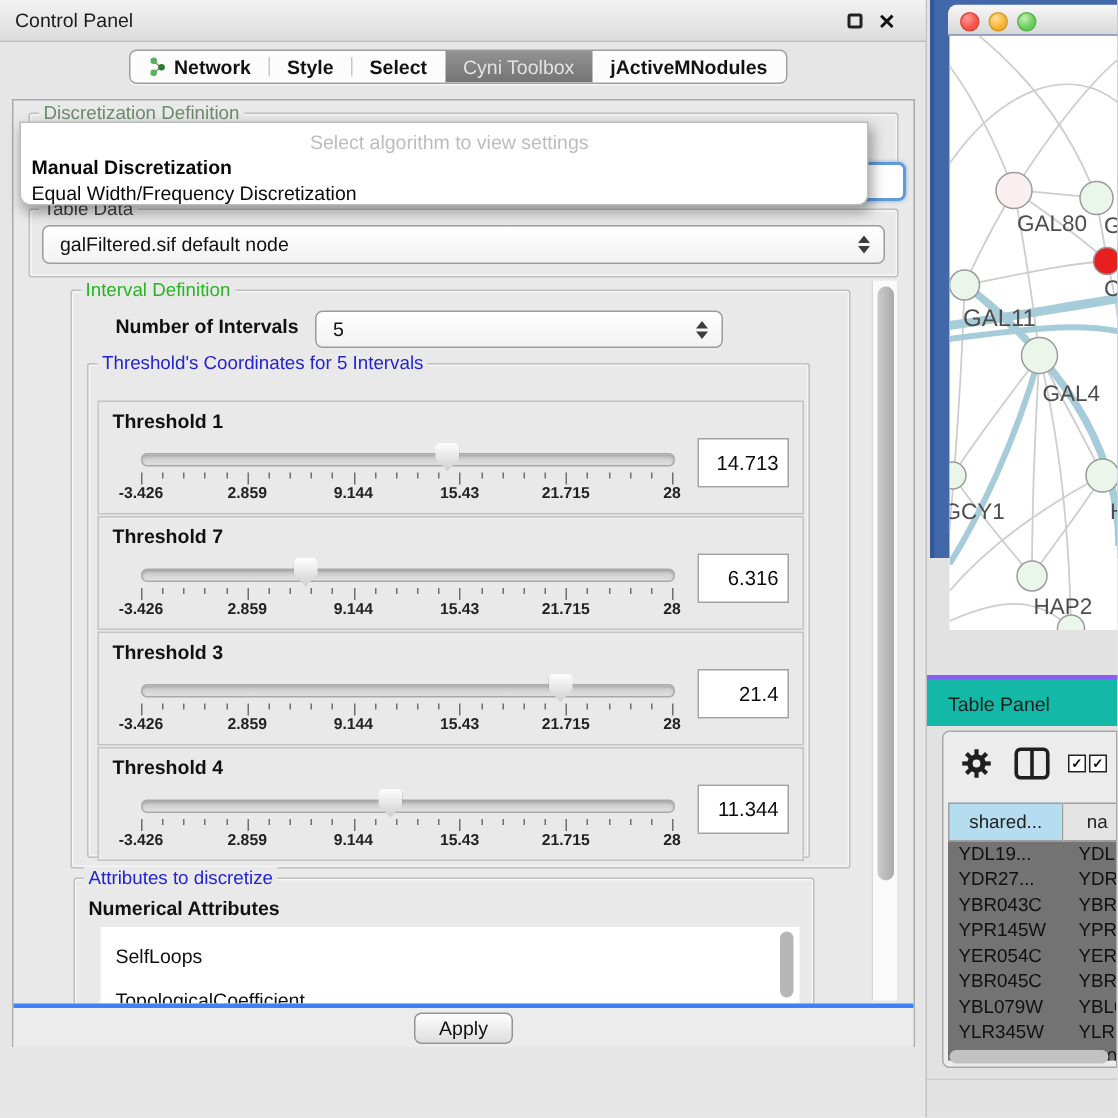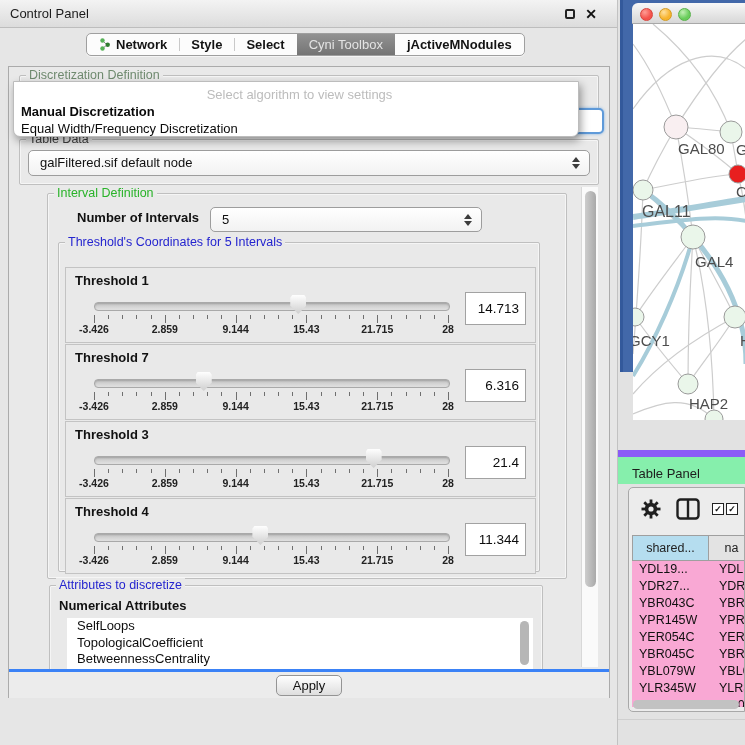--- a/index.html
+++ b/index.html
@@ -64,49 +64,49 @@
   .thumb{position:absolute;top:27px;width:16px;height:19px;background:linear-gradient(#fefefe,#cfcfcf);clip-path:polygon(12% 0,88% 0,100% 14%,100% 56%,50% 100%,0 56%,0 14%);filter:drop-shadow(0 0 0.7px #7a7a7a);z-index:2;}
   .ticks{position:absolute;left:0;top:47px;width:100%;height:9px;}
   .ticks i{position:absolute;top:0;width:1px;height:4px;background:#6f6f6f;}
   .ticks i.major{height:8px;}
   .tick-label{position:absolute;top:55px;transform:translateX(-50%);font-size:10.5px;font-weight:bold;color:#222;white-space:nowrap;}
   .thr-value{position:absolute;right:9px;top:24px;width:53px;height:31px;background:#fff;border:1px solid #a2a2a2;font-size:13.5px;color:#0c0c0c;text-align:right;line-height:31px;padding-right:6px;}
 
   #attr-group{left:39px;top:400px;width:494px;height:160px;}
   #attr-subtitle{left:9px;top:12px;font-size:13px;font-weight:bold;color:#111;}
   #attr-list{left:17px;top:32px;width:466px;height:120px;background:#fff;}
-  .attr-item{padding:1px 0 1px 10px;font-size:13px;line-height:14.5px;color:#0e0e0e;}
+  .attr-item{padding:13px 0 1px 10px;font-size:13px;line-height:14.5px;color:#0e0e0e;}
   #attr-scroll-thumb{right:4px;top:3px;width:9px;height:44px;border-radius:5px;background:#b6b6b6;}
 
   #apply-bar{left:0;top:602px;width:600px;height:29px;border-top:3px solid #3b82f6;background:#ececec;}
   #apply-btn{left:50%;top:3px;transform:translateX(-50%);width:66px;height:21px;border:1px solid #949494;border-radius:5px;background:linear-gradient(#fefefe,#dedede);font-size:13px;color:#111;text-align:center;line-height:20px;}
 
   
   #right-region{left:618px;top:0;width:127px;height:745px;background:#e2e2e2;}
   #net-window{left:2px;top:0;width:125px;height:372px;background:#4268a9;border-left:3px solid #33599b;}
   #net-titlebar{left:9px;top:3px;width:113px;height:21px;background:linear-gradient(#f8f8f8,#d7d7d7);border-radius:6px 0 0 0;border-bottom:1px solid #a8a8a8;}
   .light{position:absolute;top:5px;width:11px;height:11px;border-radius:50%;}
   #light-red{left:8px;background:radial-gradient(circle at 35% 30%,#ff9d94,#f4534c 60%);border:1px solid #d8443c;}
   #light-yellow{left:27px;background:radial-gradient(circle at 35% 30%,#ffe09e,#f7b32d 60%);border:1px solid #d39b22;}
   #light-green{left:46px;background:radial-gradient(circle at 35% 30%,#c2f0b4,#69cd5b 60%);border:1px solid #58b14a;}
   #net-canvas{left:10px;top:24px;width:112px;height:396px;background:#ffffff;overflow:hidden;}
 
-  #tablepanel-bar{left:0;top:450px;width:127px;height:34px;background:#86efac;border-top:7px solid #8b5cf6;}
+  #tablepanel-bar{left:0;top:450px;width:127px;height:34px;background:#14b8a6;border-top:3px solid #8b5cf6;}
   #tablepanel-title{left:14px;top:0;line-height:33px;font-size:13px;color:#1d1d1d;}
   #table-inner{left:10px;top:487px;width:117px;height:225px;background:#ececec;border:1px solid #a8a8a8;border-radius:5px 0 0 5px;overflow:hidden;}
   #tp-toolbar{left:0;top:0;width:100%;height:46px;}
   #gear-icon{left:12px;top:11px;width:20px;height:20px;}
   #columns-icon{left:47px;top:10px;width:24px;height:22px;}
   #checks-icon{left:83px;top:15px;display:flex;gap:2px;}
   .chk{width:10px;height:10px;border:1.5px solid #222;background:#fff;font-size:9px;line-height:10px;font-weight:bold;color:#111;text-align:center;}
   #tp-header{left:3px;top:47px;width:114px;height:26px;display:flex;}
   .hcell{box-sizing:border-box;border:1px solid #9f9f9f;font-size:12.5px;color:#222;line-height:24px;}
   #hcell-1{width:77px;background:#b5ddef;text-align:center;}
   #hcell-2{flex:1;background:#e3e3e3;border-left:none;padding-left:9px;text-align:center;}
-  #tp-rows{left:3px;top:73px;width:114px;height:146px;background:#f9a8d4;overflow:hidden;}
+  #tp-rows{left:3px;top:73px;width:114px;height:146px;background:#737373;overflow:hidden;}
   .trow{display:flex;height:17px;line-height:17px;font-size:12.5px;color:#111;white-space:nowrap;}
   .trow .c1{width:70px;padding-left:7px;overflow:hidden;}
   .trow .c2{flex:1;padding-left:10px;overflow:hidden;}
   #hscroll-thumb{left:4px;top:212px;width:106px;height:9px;border-radius:5px;background:#c2c2c2;}
   #below-table{left:0;top:719px;width:127px;height:1px;background:#cfcfcf;}
 </style>
 </head>
 <body>
 
 <div id="app">

